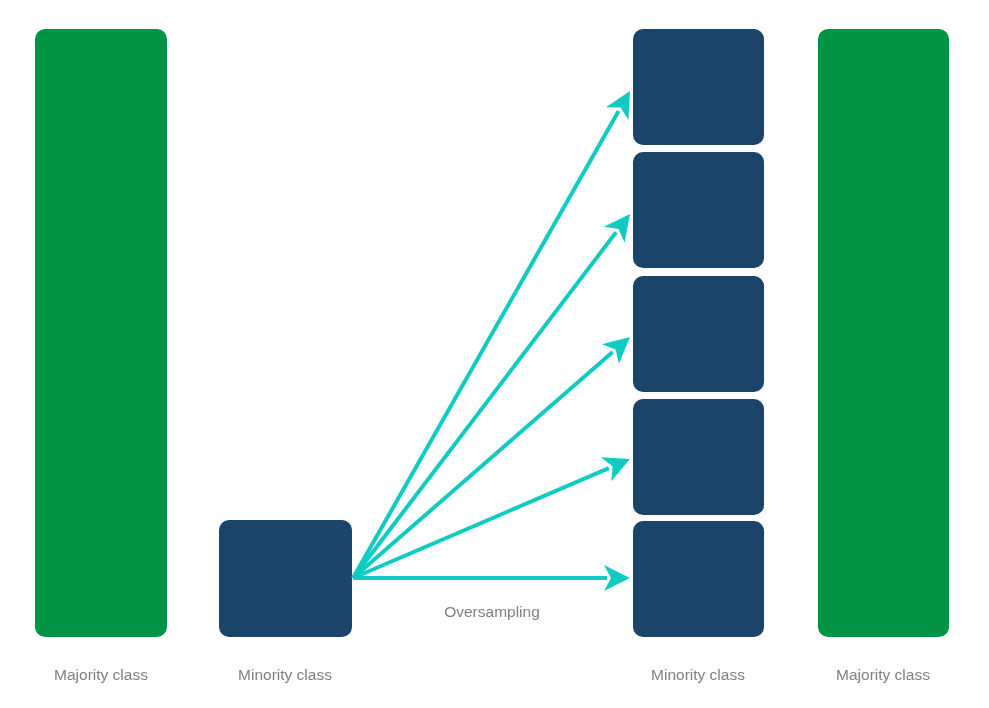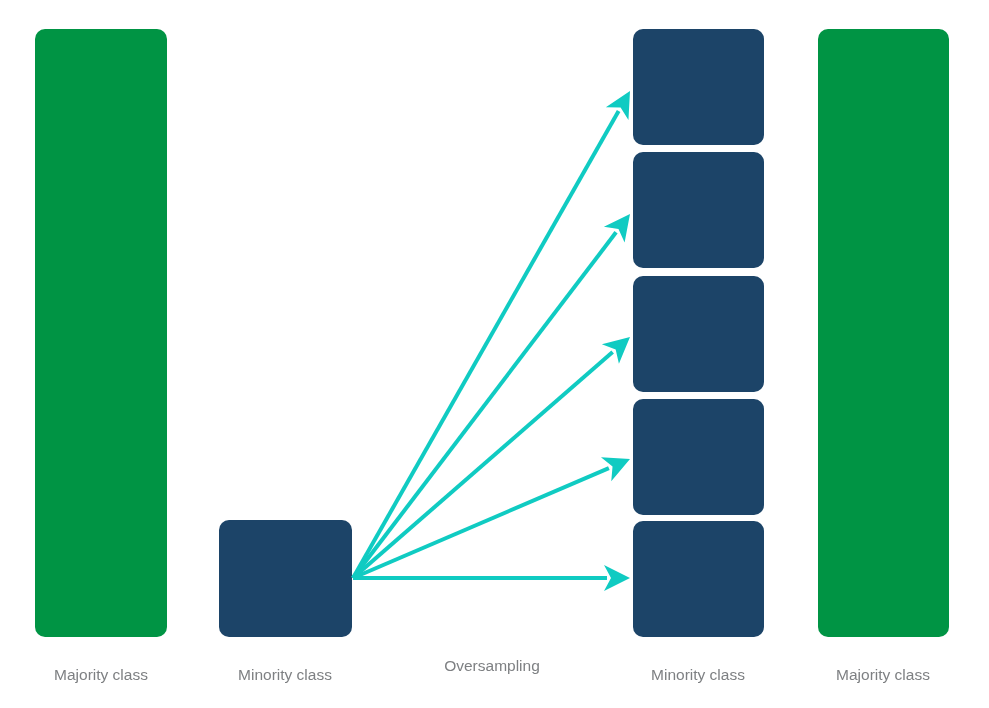--- a/index.html
+++ b/index.html
@@ -83,15 +83,15 @@
       </g>
     </svg>
 
   <div id="labels-layer">
       <div class="label" style="left: 101px; top: 667px;">Majority class</div>
       <div class="label" style="left: 285px; top: 667px;">Minority class</div>
       <div class="label" style="left: 698px; top: 667px;">Minority class</div>
       <div class="label" style="left: 883px; top: 667px;">Majority class</div>
     </div>
 
-  <div class="label" id="process-label" style="left: 492px; top: 658px;">Oversampling</div>
+  <div class="label" id="process-label" style="left: 492px; top: 604px;">Oversampling</div>
 
 </div>
 
 </body></html>

